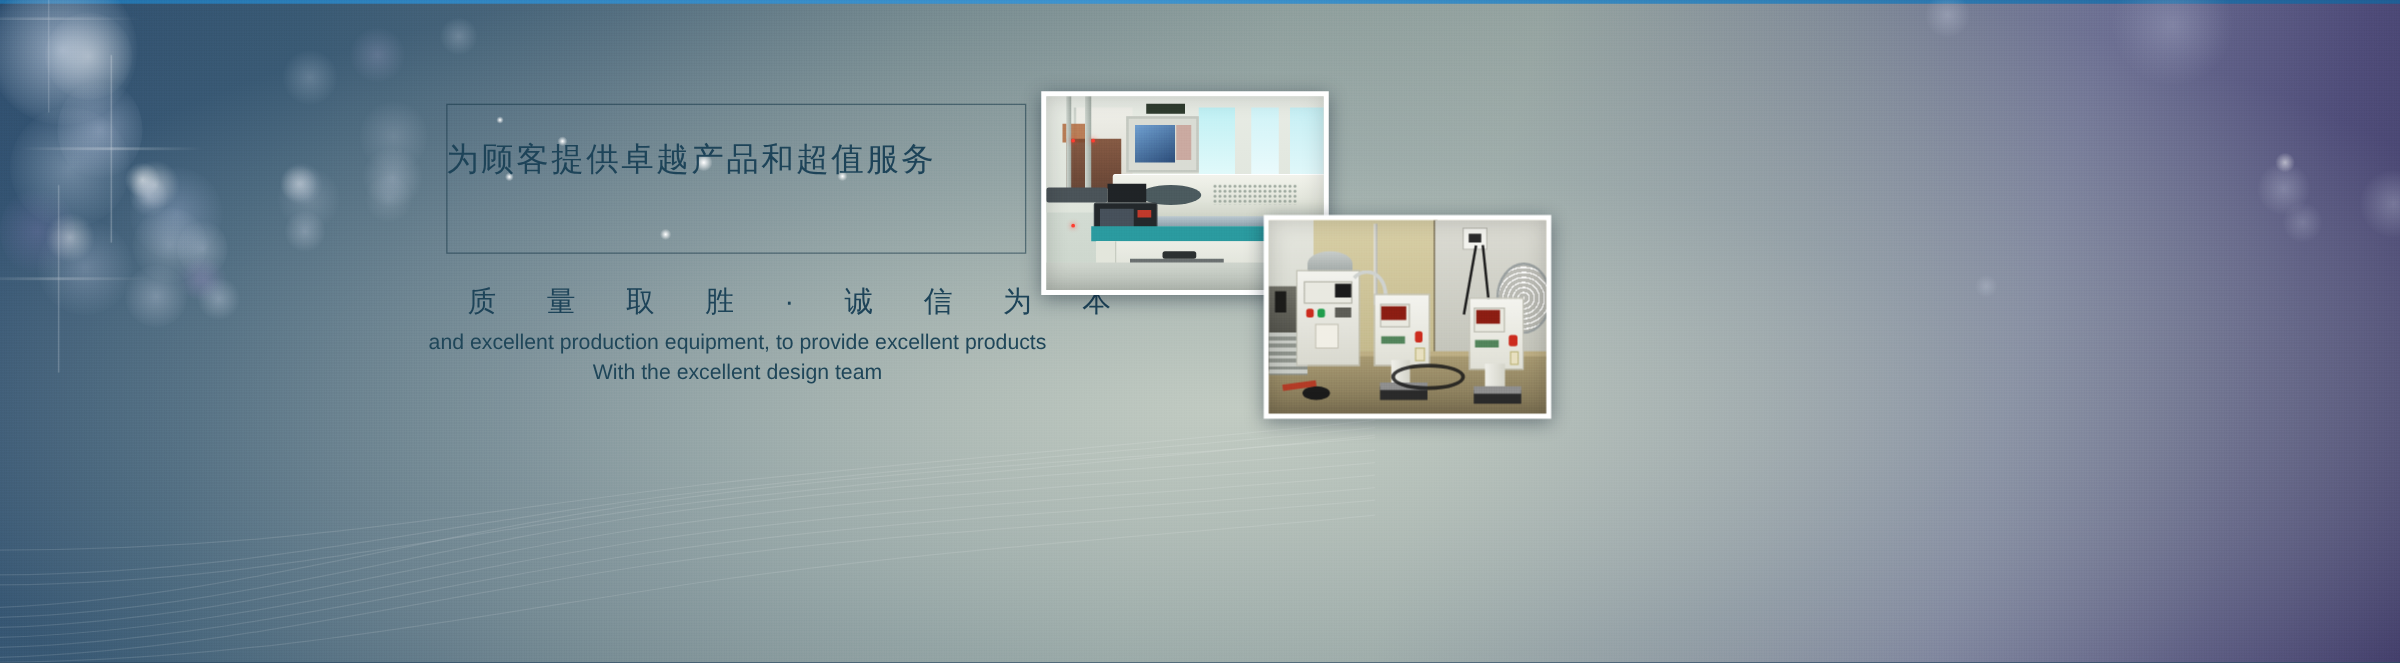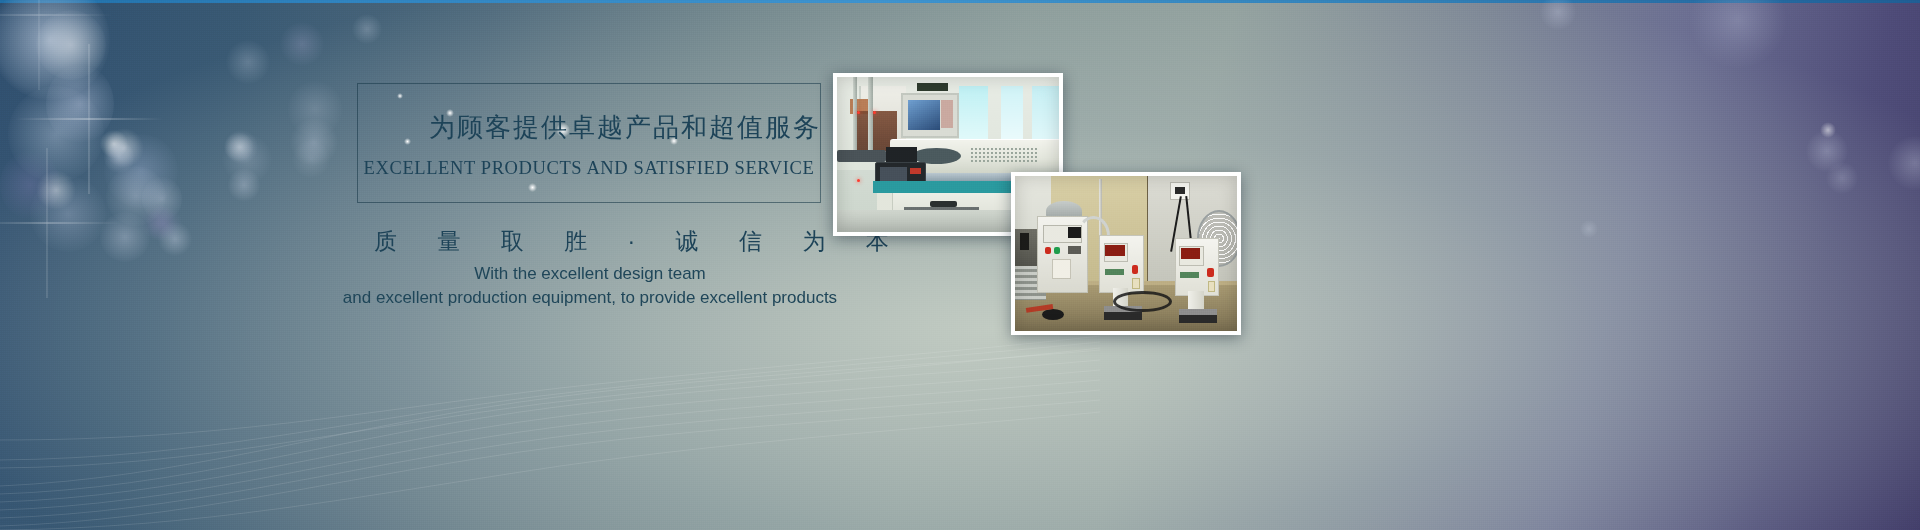--- a/index.html
+++ b/index.html
@@ -64,21 +64,21 @@
   .copy{position:absolute;left:0;top:0;width:1100px;height:530px;}
 
   .framebox{
     position:absolute;left:357px;top:83px;width:464px;height:120px;
     border:1px solid rgba(20,52,70,.55);
     box-sizing:border-box;
   }
 
   .headline-cn{
     position:absolute;left:357px;top:110px;width:464px;
-    text-align:right;
+    text-align:left;
     font-family:Liberation Mono, monospace;
     font-size:26px;letter-spacing:2.0px;
     color:#1d4358;font-weight:400;
     white-space:nowrap;
   }
 
   .headline-en{
     position:absolute;left:357px;top:158px;width:464px;
     text-align:center;
     font-family:"Liberation Serif", serif;
@@ -273,27 +273,26 @@
       <path d="M0,150 C220,150 360,122 560,98 C760,76 940,64 1100,46"></path>
     </g>
   </svg>
 
   <div class="copy">
 
     <div class="framebox"></div>
 
     <div class="headline-cn">为顾客提供卓越产品和超值服务</div>
 
-    <div class="headline-en">EXCELLENT PRODUCTS AND SATISFIED SERVICE</div>
 
     <div class="slogan-cn">质 量 取 胜 · 诚 信 为 本</div>
 
     <div class="body-en">
+      <div>and excellent production equipment, to provide excellent products</div>
       <div>With the excellent design team</div>
-      <div>and excellent production equipment, to provide excellent products</div>
     </div>
 
   </div>
 
   <div class="photo" id="photo-1">
     <div class="inner">
       <div class="p1">
         <div class="wall"></div>
         <div class="win1"></div>
         <div class="win2"></div>

